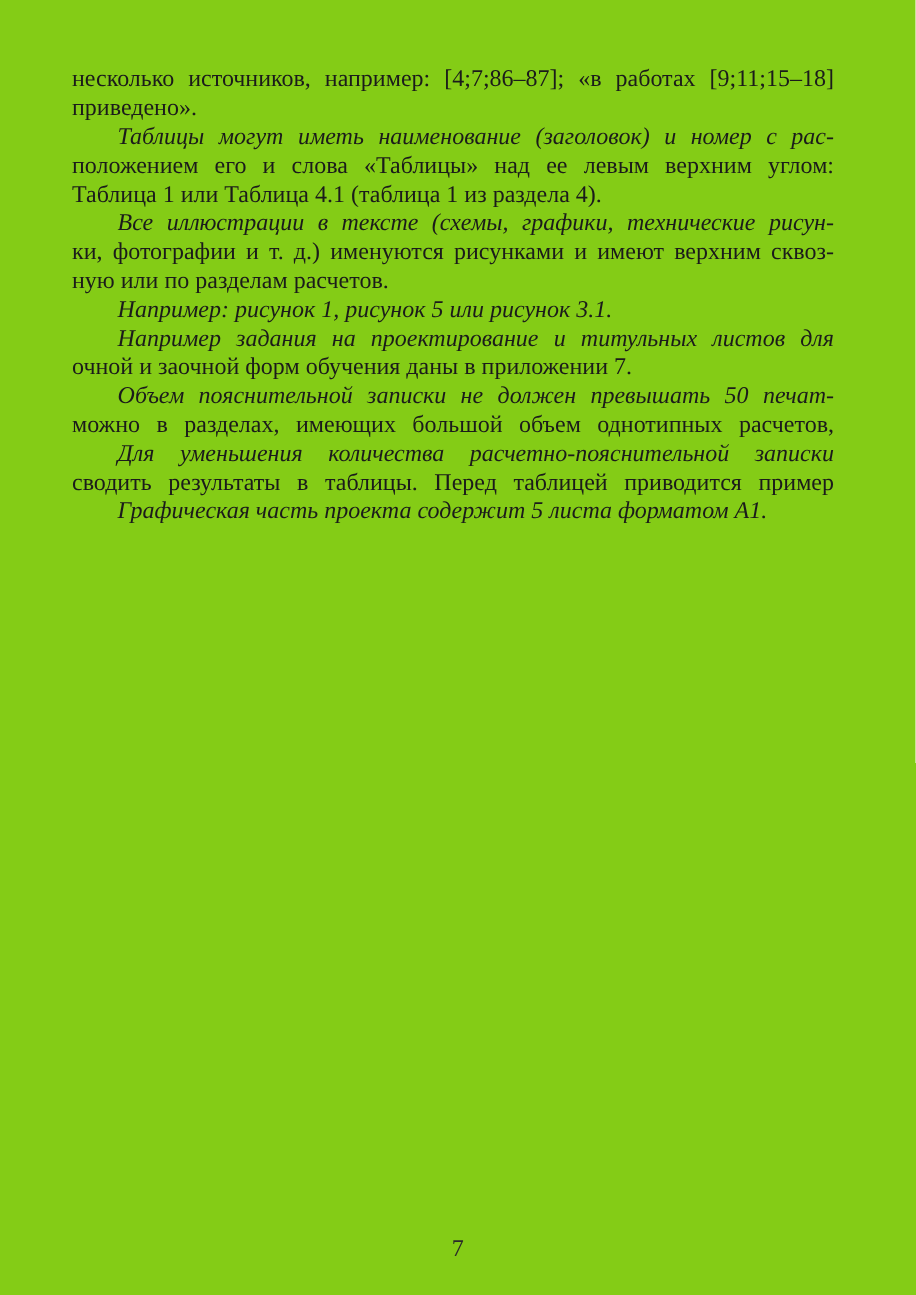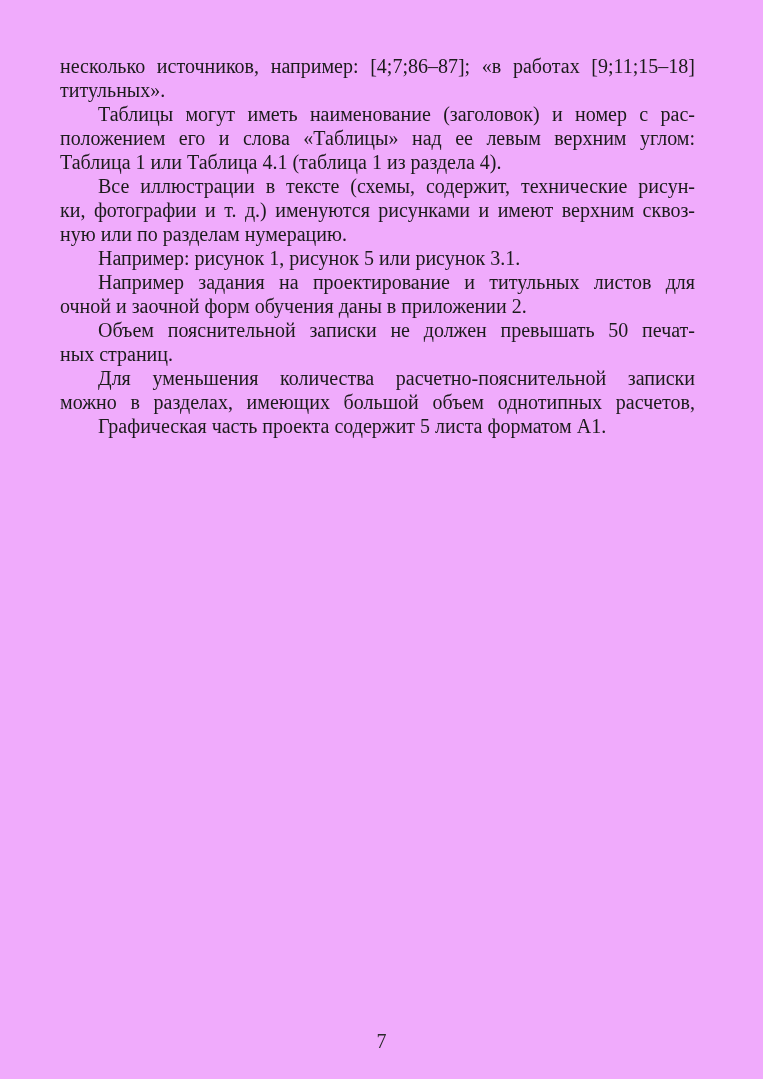--- a/index.html
+++ b/index.html
@@ -4,21 +4,21 @@
 <style>
   html, body {
     margin: 0;
     padding: 0;
     background: #ffffff;
   }
   .page {
     position: relative;
     width: 763px;
     height: 1079px;
-    background: #f0abfc;
+    background: #84cc16;
     overflow: hidden;
     font-family: "Liberation Serif", "DejaVu Serif", serif;
     color: #1b1b1b;
   }
   .text-block {
     position: absolute;
     left: 60px;
     top: 54px;
     width: 635px;
     font-size: 20px;
@@ -36,64 +36,65 @@
   .line.fill {
     text-align: justify;
     text-align-last: justify;
   }
   .line.end {
     text-align: left;
     text-align-last: left;
   }
   .line.indent {
     text-indent: 38px;
+    font-style: italic;
   }
   .page-number {
     position: absolute;
     top: 1029px;
     left: 0;
     width: 100%;
     text-align: center;
     font-size: 20px;
     line-height: 24px;
     color: #2a2a2a;
   }
 </style>
 </head>
 <body>
 
 <div class="page">
   <div class="text-block">
       <p class="para">
         <span class="line fill">несколько источников, например: [4;7;86–87]; «в работах [9;11;15–18]</span>
-        <span class="line end">титульных».</span>
+        <span class="line end">приведено».</span>
       </p>
       <p class="para">
         <span class="line fill indent">Таблицы могут иметь наименование (заголовок) и номер с рас-</span>
         <span class="line fill">положением его и слова «Таблицы» над ее левым верхним углом:</span>
         <span class="line end">Таблица 1 или Таблица 4.1 (таблица 1 из раздела 4).</span>
       </p>
       <p class="para">
-        <span class="line fill indent">Все иллюстрации в тексте (схемы, содержит, технические рисун-</span>
+        <span class="line fill indent">Все иллюстрации в тексте (схемы, графики, технические рисун-</span>
         <span class="line fill">ки, фотографии и т. д.) именуются рисунками и имеют верхним сквоз-</span>
-        <span class="line end">ную или по разделам нумерацию.</span>
+        <span class="line end">ную или по разделам расчетов.</span>
       </p>
       <p class="para">
         <span class="line end indent">Например: рисунок 1, рисунок 5 или рисунок 3.1.</span>
       </p>
       <p class="para">
         <span class="line fill indent">Например задания на проектирование и титульных листов для</span>
-        <span class="line end">очной и заочной форм обучения даны в приложении 2.</span>
+        <span class="line end">очной и заочной форм обучения даны в приложении 7.</span>
       </p>
       <p class="para">
         <span class="line fill indent">Объем пояснительной записки не должен превышать 50 печат-</span>
-        <span class="line end">ных страниц.</span>
       </p>
       <p class="para">
+        <span class="line fill">можно в разделах, имеющих большой объем однотипных расчетов,</span>
         <span class="line fill indent">Для уменьшения количества расчетно-пояснительной записки</span>
-        <span class="line fill">можно в разделах, имеющих большой объем однотипных расчетов,</span>
+        <span class="line fill">сводить результаты в таблицы. Перед таблицей приводится пример</span>
       </p>
       <p class="para">
         <span class="line end indent">Графическая часть проекта содержит 5 листа форматом А1.</span>
       </p>
     </div>
   <div class="page-number">7</div>
 </div>
 
 </body></html>

